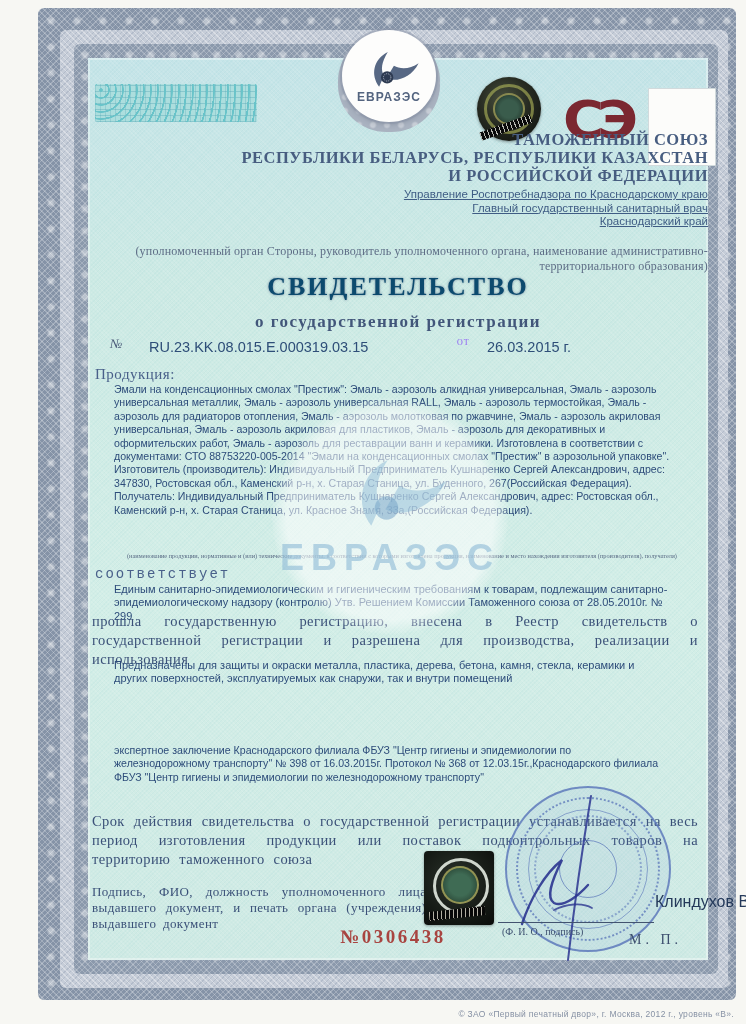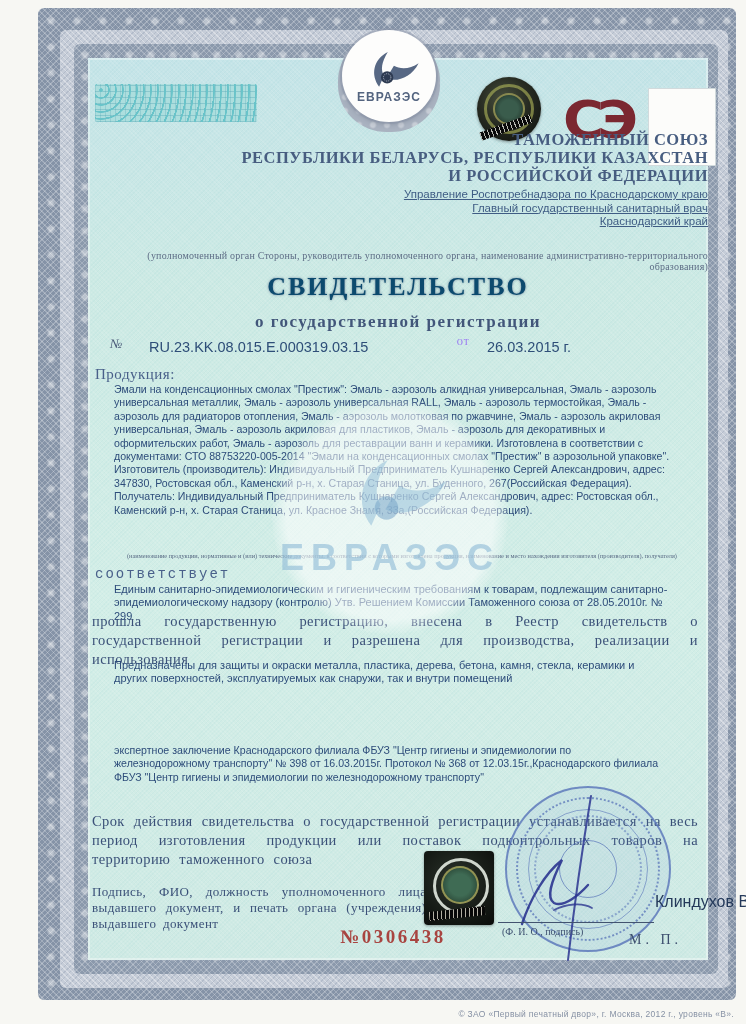--- a/index.html
+++ b/index.html
@@ -109,21 +109,21 @@
     font-family:"Liberation Sans", sans-serif; font-weight:bold;
     font-size:36px; letter-spacing:7px; color:rgba(140,185,214,.6); margin-top:2px;
   }
   
   .hdr { position:absolute; left:88px; right:38px; text-align:right; color:#475d80; }
   .hdr-union { top:131px; font-weight:bold; font-size:16.5px; line-height:18px; letter-spacing:.5px; }
   .hdr-auth {
     top:188px; font-family:"Liberation Sans", sans-serif;
     font-size:11.5px; line-height:13.5px; color:#3f5c84;text-decoration:underline;
   }
-  .hdr-caption { top:250px; font-size:10px; color:#5d6c85; letter-spacing:.2px; }
+  .hdr-caption { top:244px; font-size:12px; color:#5d6c85; letter-spacing:.2px; }
   .title {
     position:absolute; left:88px; right:38px; top:272px; text-align:center;
     font-weight:bold; font-size:26px; letter-spacing:2px; color:#0c4a6e;
     text-shadow:0 0 2.5px rgba(69,89,125,.75);
   }
   .subtitle {
     position:absolute; left:88px; right:38px; top:312px; text-align:center;
     font-weight:bold; font-size:17px; letter-spacing:1.5px; color:#42567a;
   }
   .no-label { position:absolute; left:110px; top:336px; font-style:italic; font-size:13px; color:#4a5a78; }

